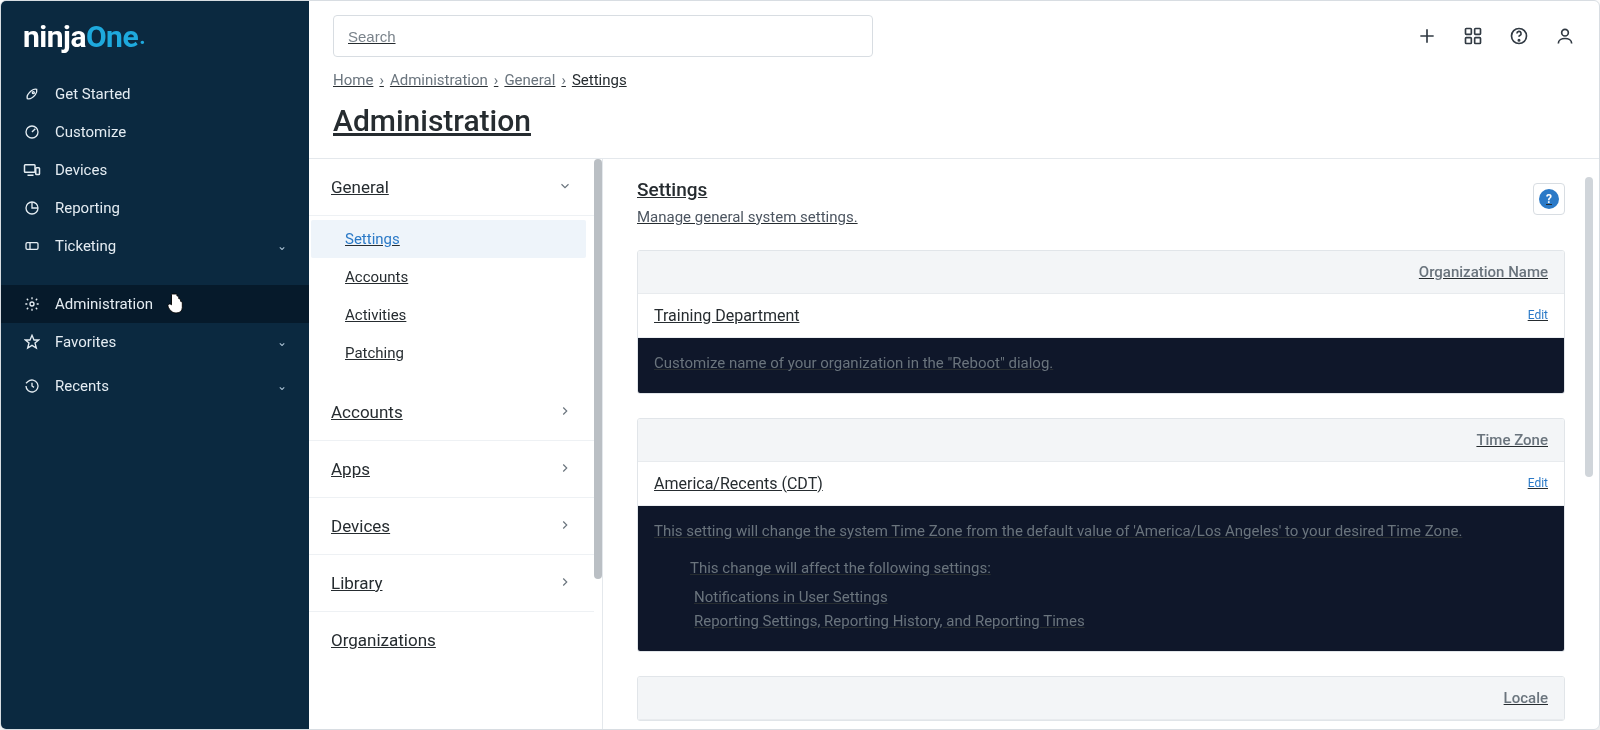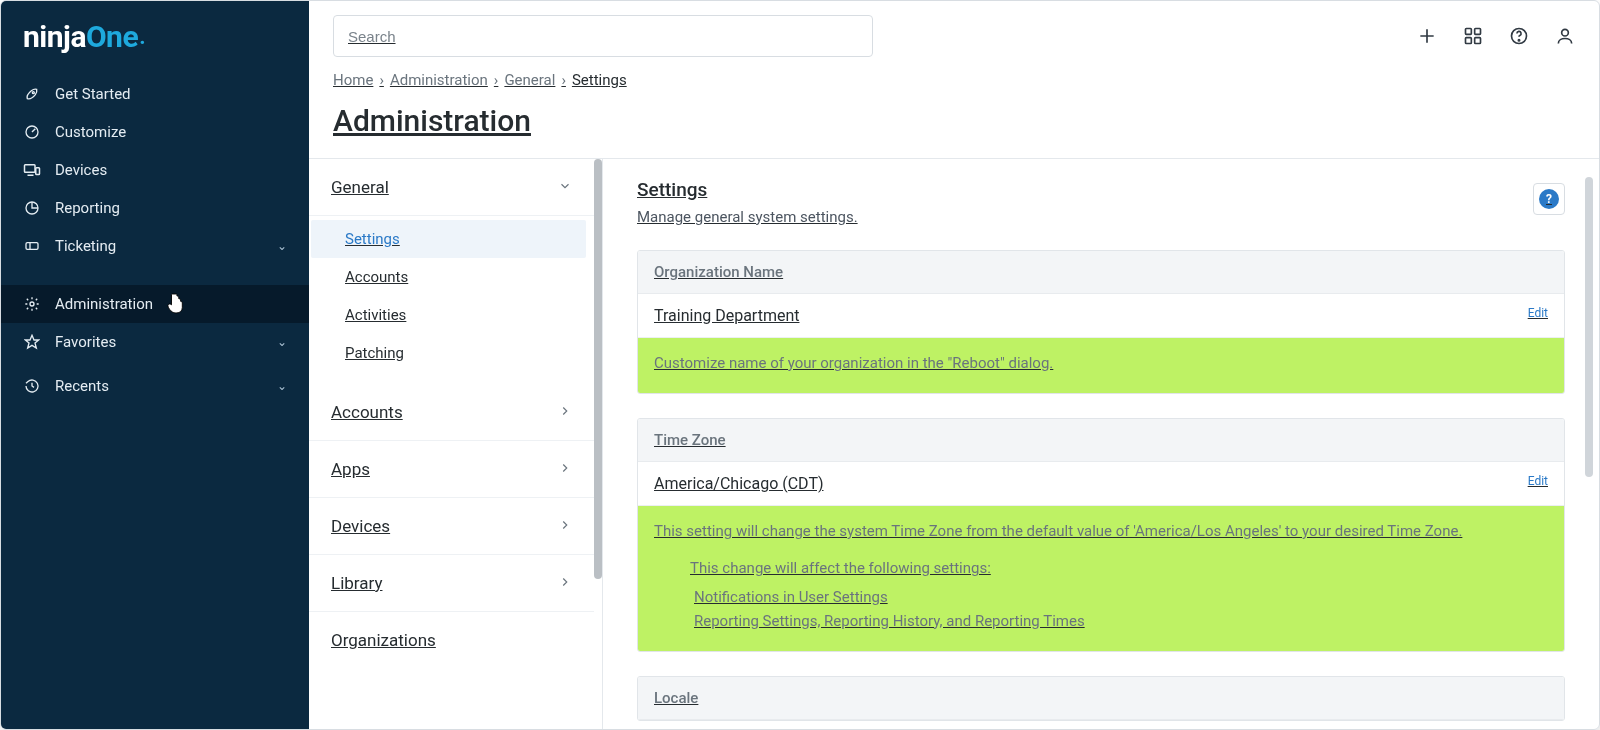--- a/index.html
+++ b/index.html
@@ -129,28 +129,29 @@
   .help-badge .dot{
     width:20px;height:20px;border-radius:50%;background:#2a79c7;color:#fff;
     display:flex;align-items:center;justify-content:center;font-size:12px;font-weight:700;
   }
   .card{
     border:1px solid #e1e5e9;border-radius:3px;margin-top:24px;overflow:hidden;
   }
   .card-head{
     background:#f3f5f7;padding:12px 16px;color:#6a747d;font-size:15px;font-weight:500;
     border-bottom:1px solid #e8ebee;
+    text-align:right;
   }
   .card-row{
-    display:flex;justify-content:space-between;
+    display:flex;align-items:center;justify-content:space-between;
     padding:12px 16px;font-size:16px;color:#262c30;border-bottom:1px solid #eceff2;
   }
   .card-row .edit{color:#2a79c7;font-size:12px;cursor:pointer;}
   .card-body{
-    background:#bef264;padding:14px 16px 18px;color:#6a747d;font-size:15px;line-height:1.55;
+    background:#0f172a;padding:14px 16px 18px;color:#6a747d;font-size:15px;line-height:1.55;
   }
   .card-body ul{list-style:none;padding-left:40px;padding-top:6px;}
   .card-body .sub{padding-top:14px;margin-left:36px;}
   .fake-cursor{position:absolute;left:166px;top:291px;color:#fff;font-size:18px;pointer-events:none;}
 </style>
 </head>
 <body>
 
 <div class="app">
 
@@ -354,21 +355,21 @@
           <div class="card-row">
             <span>Training Department</span>
             <span class="edit">Edit</span>
           </div>
           <div class="card-body">Customize name of your organization in the "Reboot" dialog.</div>
         </div>
 
         <div class="card">
           <div class="card-head">Time Zone</div>
           <div class="card-row">
-            <span>America/Chicago (CDT)</span>
+            <span>America/Recents (CDT)</span>
             <span class="edit">Edit</span>
           </div>
           <div class="card-body">
             <div>This setting will change the system Time Zone from the default value of 'America/Los Angeles' to your desired Time Zone.</div>
             <div class="sub">This change will affect the following settings:</div>
             <ul>
               <li>Notifications in User Settings</li>
               <li>Reporting Settings, Reporting History, and Reporting Times</li>
             </ul>
           </div>

